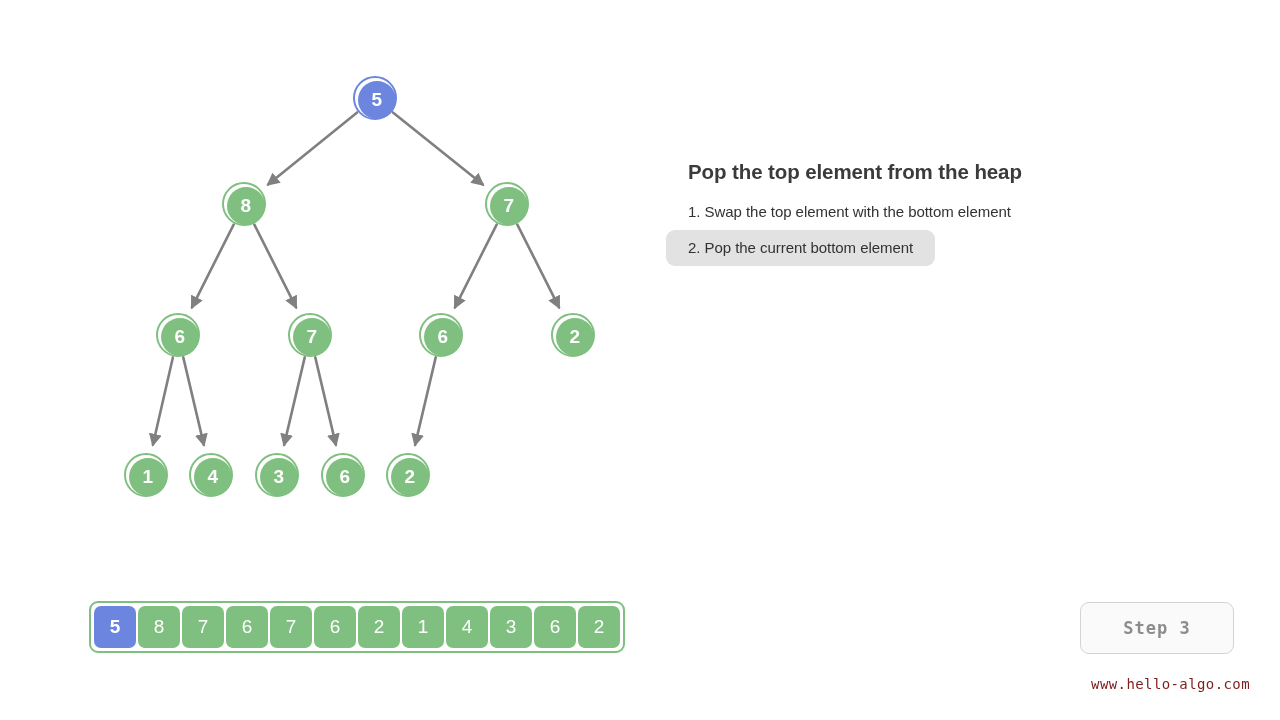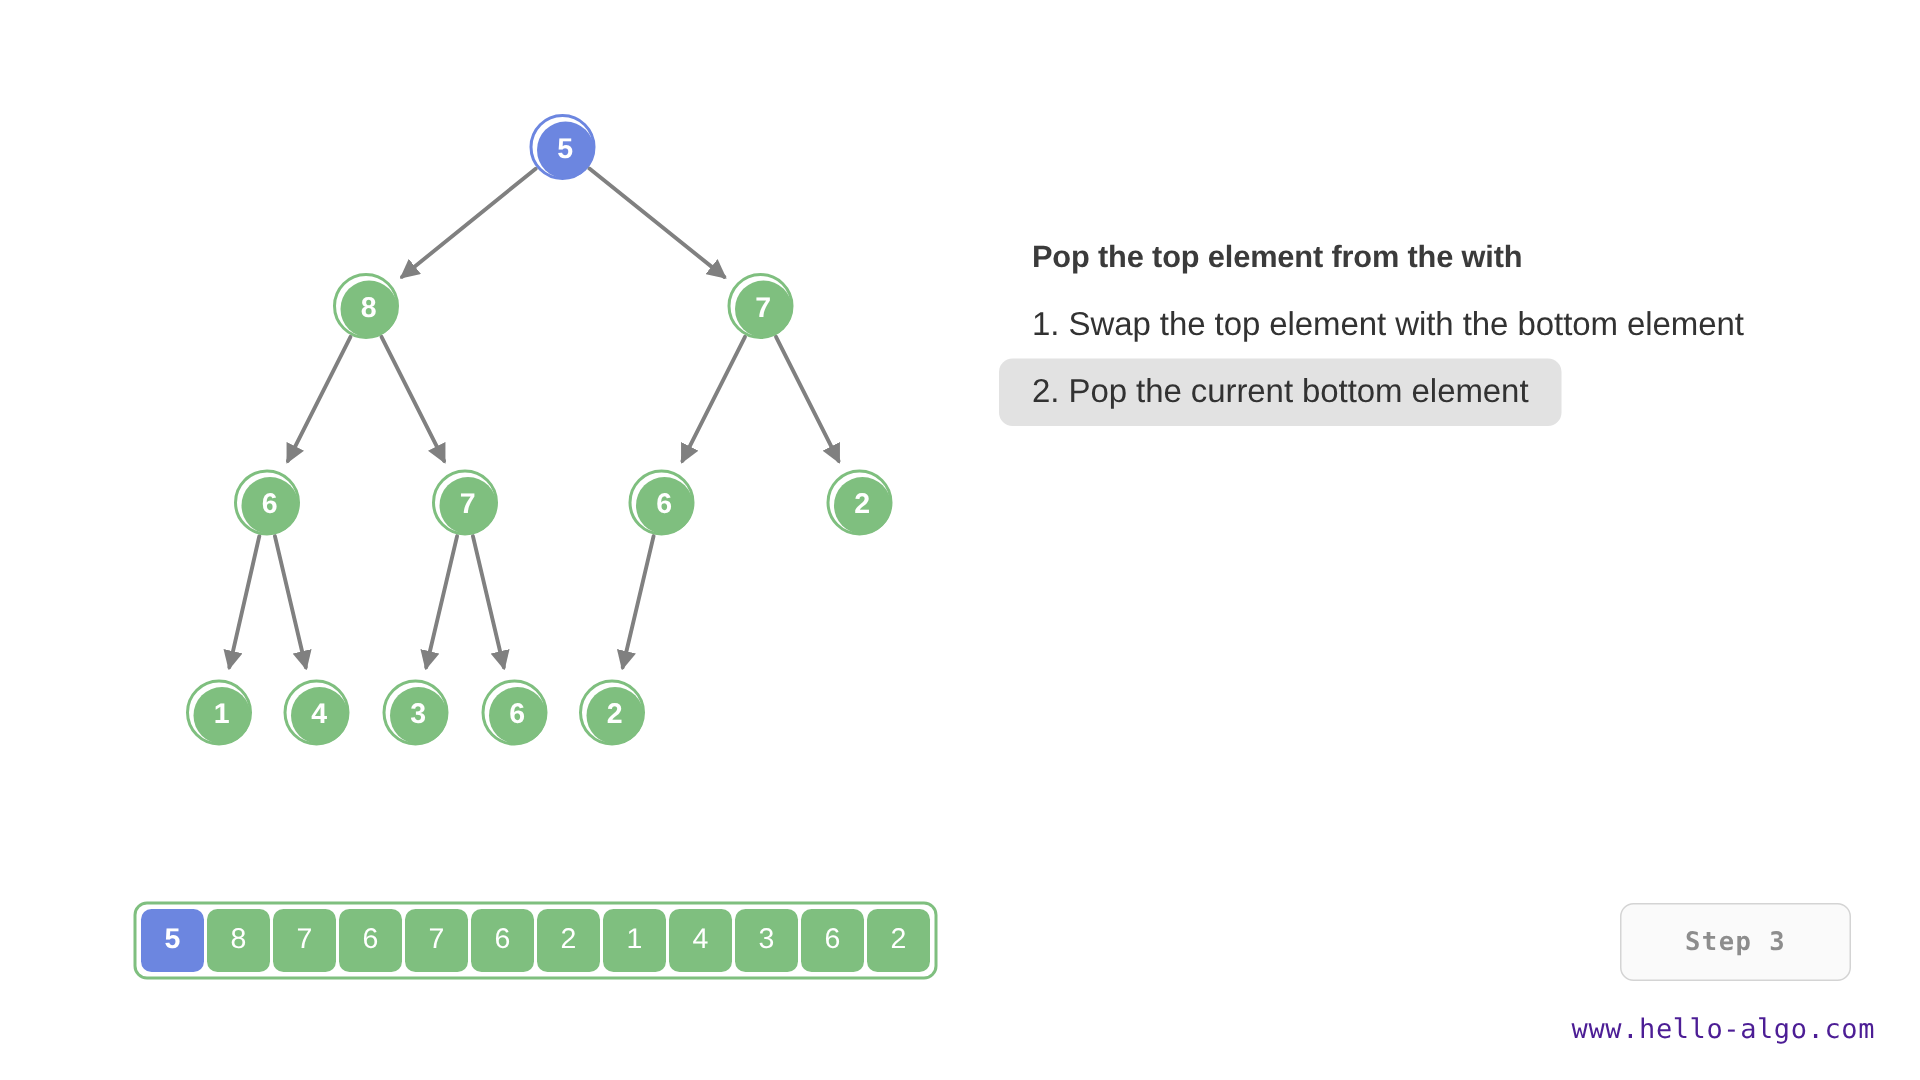--- a/index.html
+++ b/index.html
@@ -66,21 +66,21 @@
     width: 600px;
   }
   #panel-title {
     font-size: 20.5px;
     font-weight: 700;
     color: #3b3b3b;
     margin: 0 0 10px 22px;
     letter-spacing: -0.1px;
   }
   .step-line {
-    font-size: 22px;
+    font-size: 15px;
     color: #323232;
     padding: 9px 22px 10px 22px;
     border-radius: 9px;
     display: inline-block;
     box-sizing: border-box;
     letter-spacing: -0.05px;
   }
   .step-line.highlight {
     background: #e2e2e2;
   }
@@ -131,23 +131,23 @@
     color: #8d8d8d;
     font-family: "DejaVu Sans Mono", monospace;
     font-size: 17px;
     font-weight: 700;
     letter-spacing: 1px;
   }
   #watermark {
     position: absolute;
     right: 30px;
     top: 676px;
-    color: #4c1d95;
+    color: #7f1d1d;
     font-family: "DejaVu Sans Mono", monospace;
-    font-size: 18px;
+    font-size: 14px;
     letter-spacing: 0.4px;
   }
 </style>
 </head>
 <body>
 
 <div id="tree-area">
   <svg id="tree-edges" viewBox="0 0 660 540" xmlns="http://www.w3.org/2000/svg">
     <defs>
       <marker id="arrowhead" markerWidth="5" markerHeight="5" refX="4.2" refY="2.5" orient="auto" markerUnits="strokeWidth">
@@ -202,21 +202,21 @@
       <div class="tree-node green" style="left: 321px; top: 453px;">
         <div class="node-inner">6</div>
       </div>
       <div class="tree-node green" style="left: 386px; top: 453px;">
         <div class="node-inner">2</div>
       </div>
     </div>
 </div>
 
 <div id="info-panel">
-  <div id="panel-title">Pop the top element from the with</div>
+  <div id="panel-title">Pop the top element from the heap</div>
   <div class="step-list" id="step-list">
       <div><div class="step-line">1. Swap the top element with the bottom element</div></div>
       <div><div class="step-line highlight">2. Pop the current bottom element</div></div>
     </div>
 </div>
 
 <div id="array-strip">
     <div class="array-cell highlight">5</div>
     <div class="array-cell">8</div>
     <div class="array-cell">7</div>

